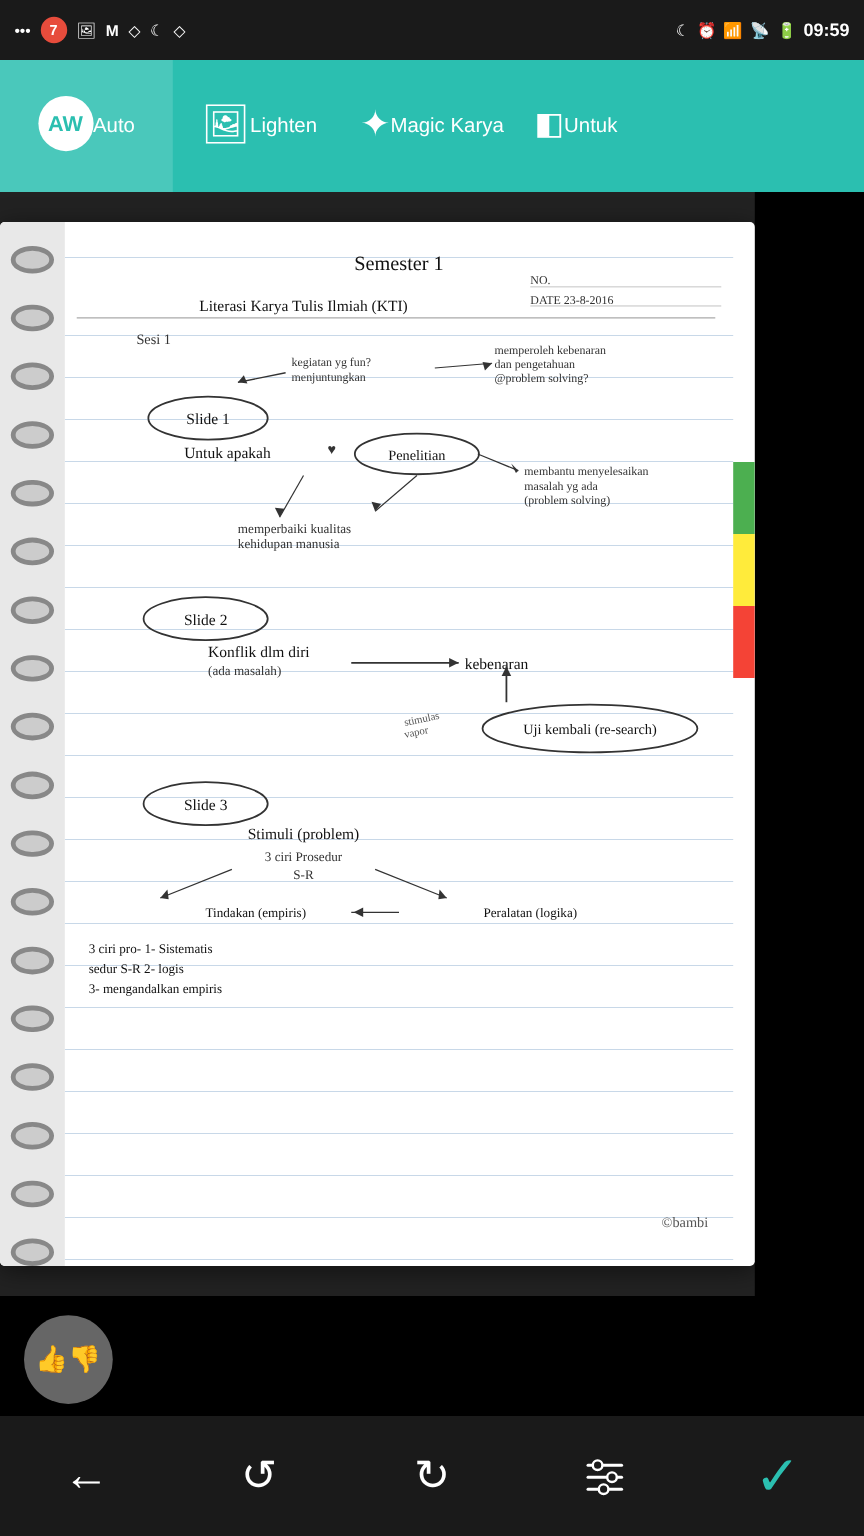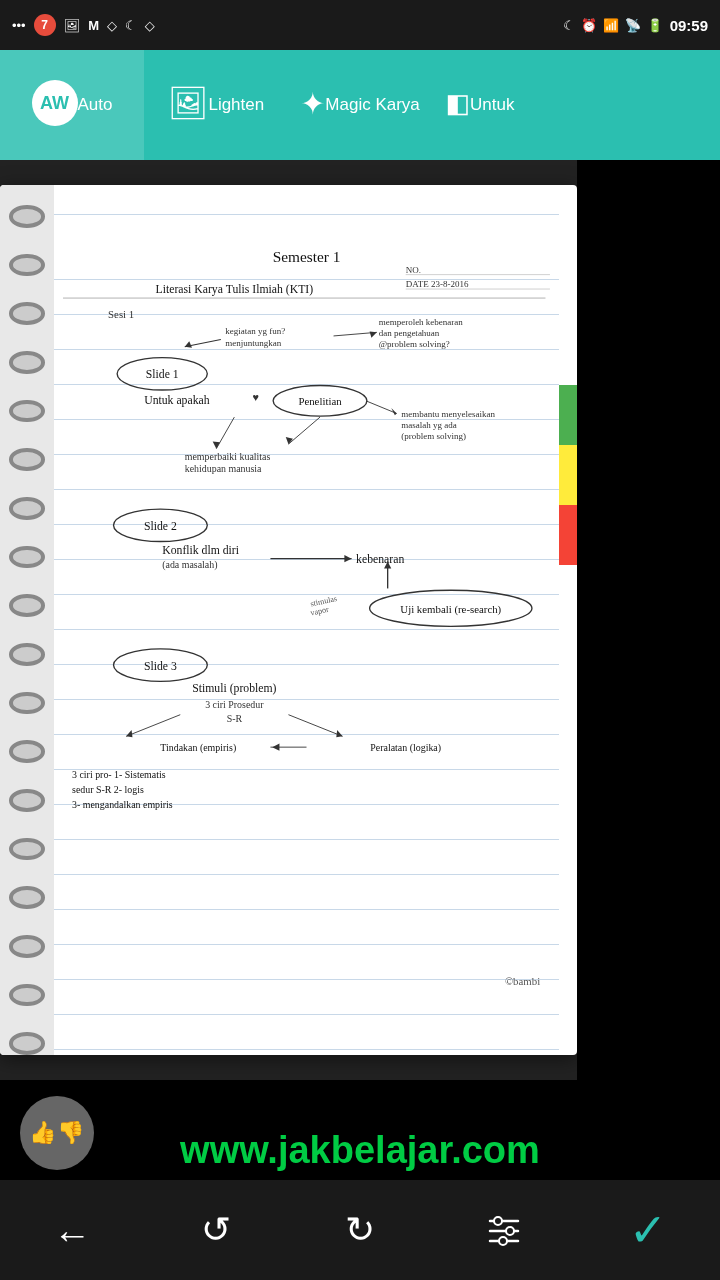--- a/index.html
+++ b/index.html
@@ -75,21 +75,21 @@
       align-items: center;
       justify-content: center;
       font-weight: bold;
       font-size: 18px;
       color: #2bbfb0;
       margin-bottom: 4px;
     }
 
     
     #main-content {
-      width: 577px;
+      width: 629px;
       height: 920px;
       background: #222;
       display: flex;
       align-items: center;
       justify-content: center;
       position: relative;
     }
     .notebook-img {
       width: 634px;
       height: 870px;
@@ -395,23 +395,20 @@
   </div>
 </div>
 
 <div id="bottom-overlay" style="position:relative;background:#000;width:720px;height:200px;">
 
   <div id="thumbs-btn" style="position:absolute;bottom:110px;left:20px;width:74px;height:74px;background:#666;border-radius:50%;display:flex;align-items:center;justify-content:center;cursor:pointer;font-size:22px;">
     <span>👍</span>
     <span>👎</span>
   </div>
 
-  <div id="website-text" style="position:absolute;bottom:108px;width:720px;text-align:center;font-size:38px;font-weight:bold;color:#00cc44;font-family:Arial,sans-serif;">
-    <span>www.jakbelajar.com</span>
-  </div>
 
   <div id="bottom-toolbar" style="position:absolute;bottom:0;left:0;width:720px;height:100px;background:#1a1a1a;display:flex;align-items:center;justify-content:space-around;">
     <div class="tool-btn">
       <span style="font-size:38px;color:#fff;">←</span>
     </div>
     <div class="tool-btn">
       <span style="font-size:36px;color:#fff;">↺</span>
     </div>
     <div class="tool-btn">
       <span style="font-size:36px;color:#fff;">↻</span>

